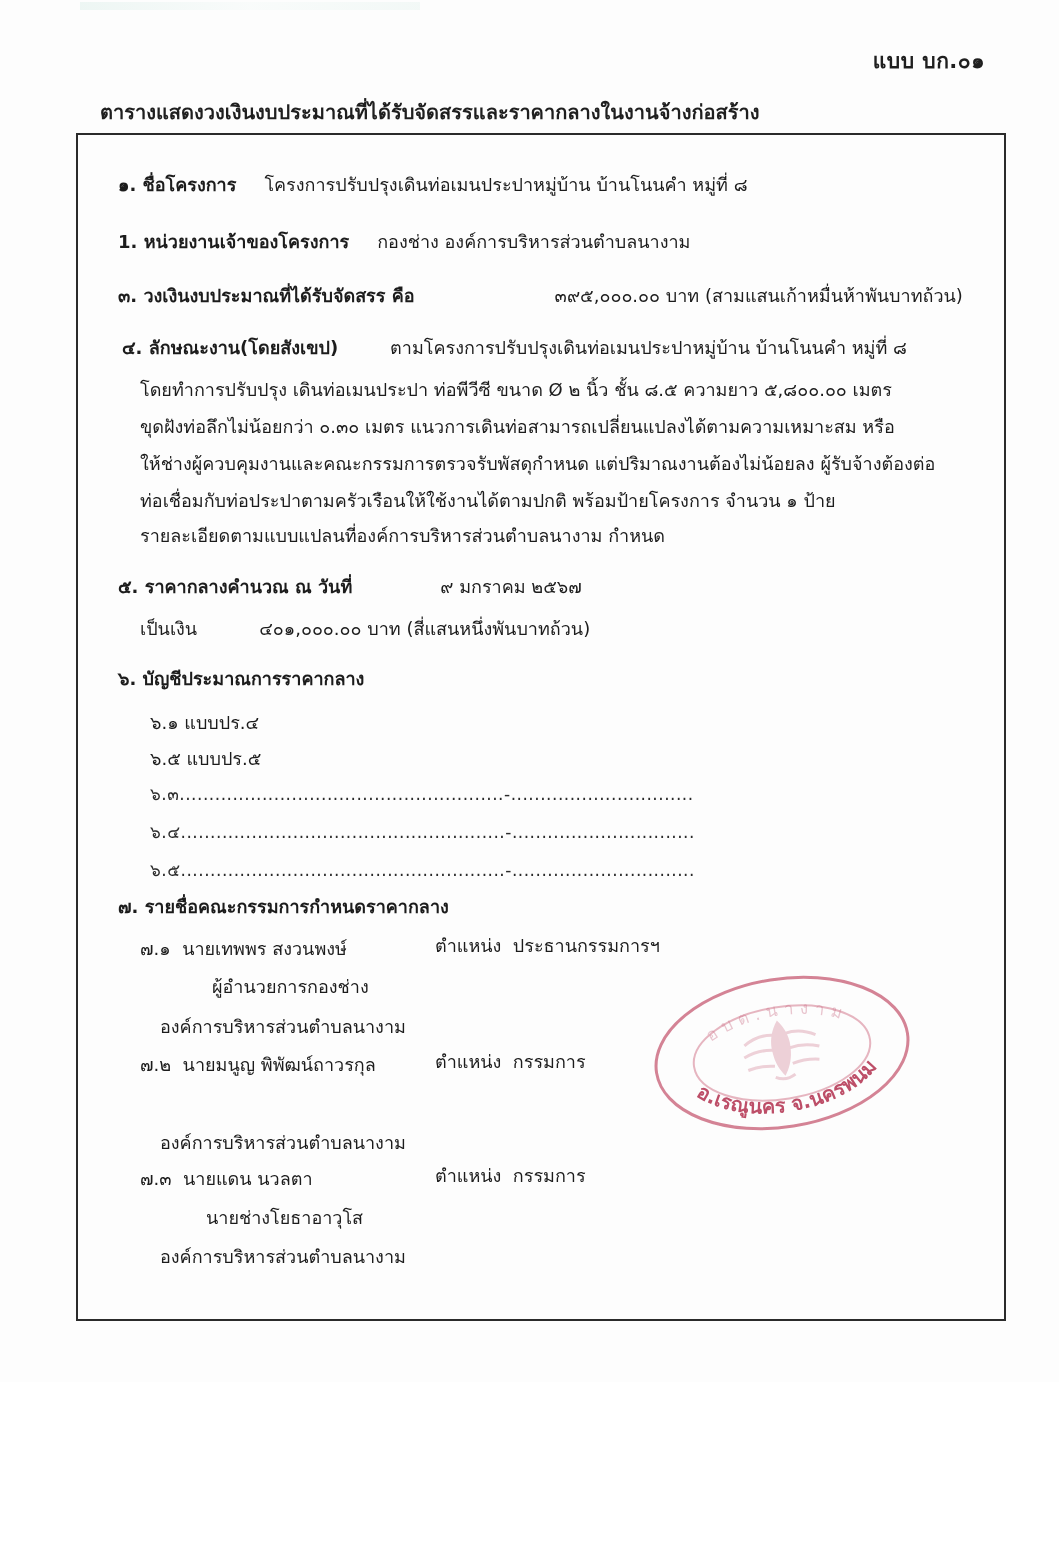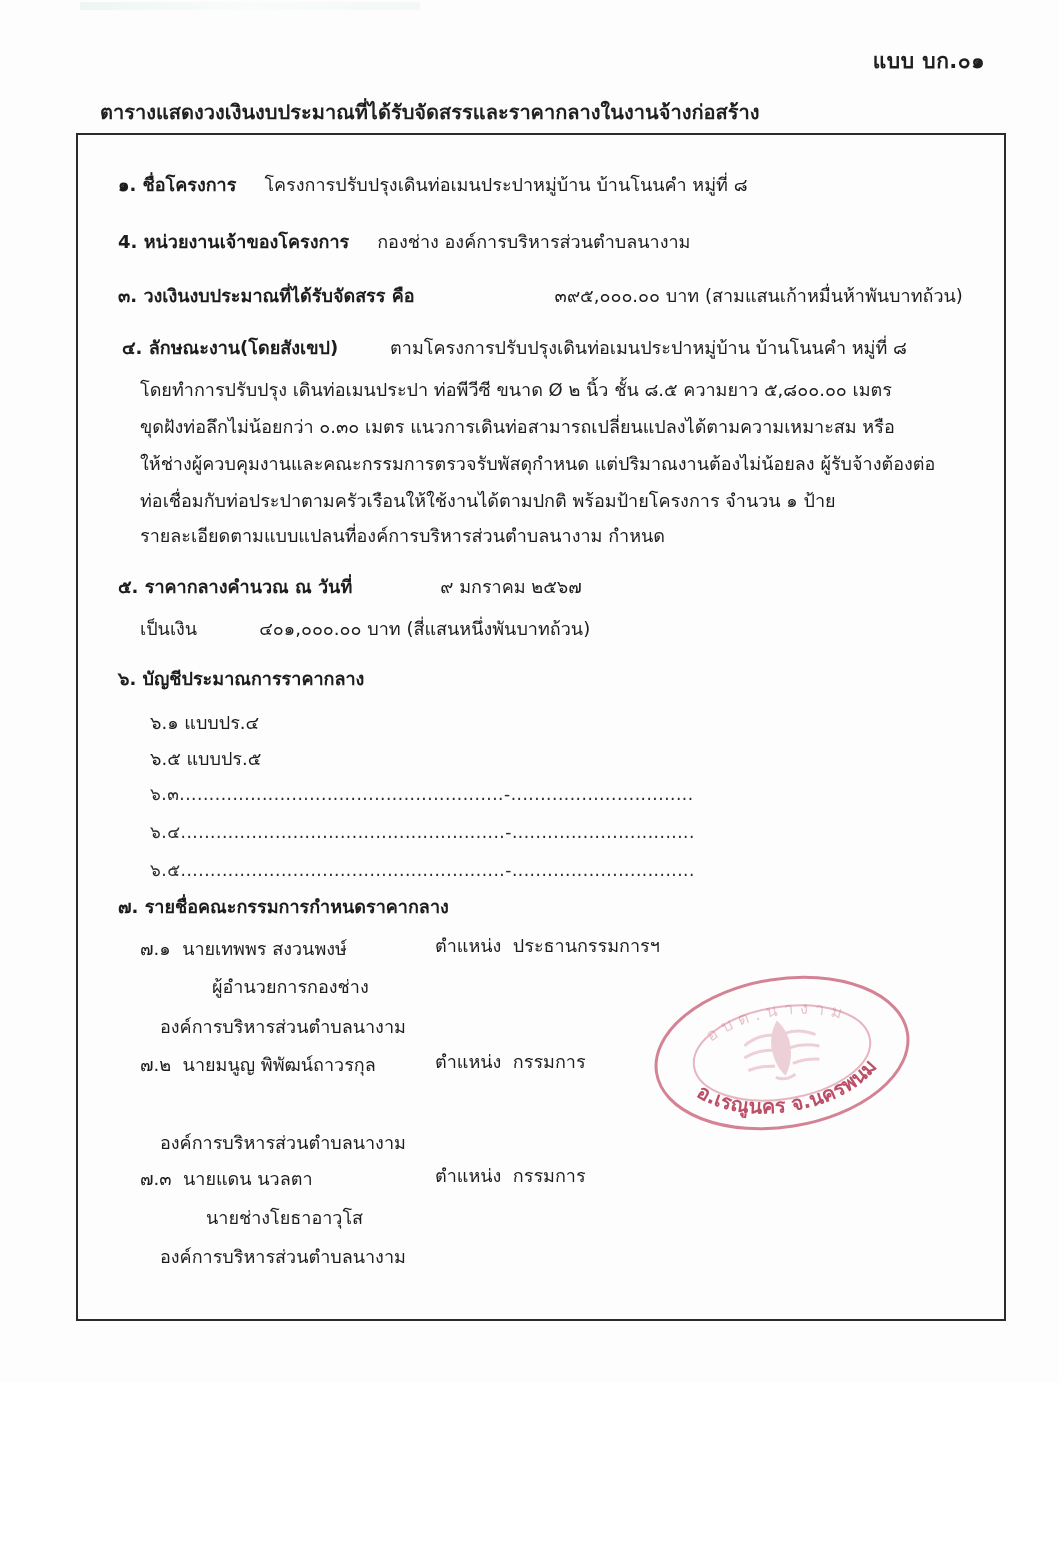--- a/index.html
+++ b/index.html
@@ -87,21 +87,21 @@
 
   <div class="abs doc-title" style="left:100px; top:96px;">ตารางแสดงวงเงินงบประมาณที่ได้รับจัดสรรและราคากลางในงานจ้างก่อสร้าง</div>
 
   <div class="main-box"></div>
 
   <div class="abs txt" style="left:118px; top:170px;">
     <span class="bold">๑. ชื่อโครงการ</span><span class="gap-sm"></span><span>โครงการปรับปรุงเดินท่อเมนประปาหมู่บ้าน  บ้านโนนคำ  หมู่ที่ ๘</span>
   </div>
 
   <div class="abs txt" style="left:118px; top:227px;">
-    <span class="bold">4. หน่วยงานเจ้าของโครงการ</span><span class="gap-sm"></span><span>กองช่าง  องค์การบริหารส่วนตำบลนางาม</span>
+    <span class="bold">1. หน่วยงานเจ้าของโครงการ</span><span class="gap-sm"></span><span>กองช่าง  องค์การบริหารส่วนตำบลนางาม</span>
   </div>
 
   <div class="abs txt" style="left:118px; top:281px;">
     <span class="bold">๓. วงเงินงบประมาณที่ได้รับจัดสรร  คือ</span><span class="gap-lg"></span><span>๓๙๕,๐๐๐.๐๐  บาท  (สามแสนเก้าหมื่นห้าพันบาทถ้วน)</span>
   </div>
 
   <div class="abs txt" style="left:122px; top:333px;">
     <span class="bold">๔. ลักษณะงาน(โดยสังเขป)</span><span class="gap-md"></span><span>ตามโครงการปรับปรุงเดินท่อเมนประปาหมู่บ้าน  บ้านโนนคำ  หมู่ที่  ๘</span>
   </div>
   <div class="abs txt" style="left:140px; top:375px;">โดยทำการปรับปรุง  เดินท่อเมนประปา  ท่อพีวีซี  ขนาด  Ø ๒  นิ้ว  ชั้น  ๘.๕  ความยาว  ๕,๘๐๐.๐๐  เมตร</div>

